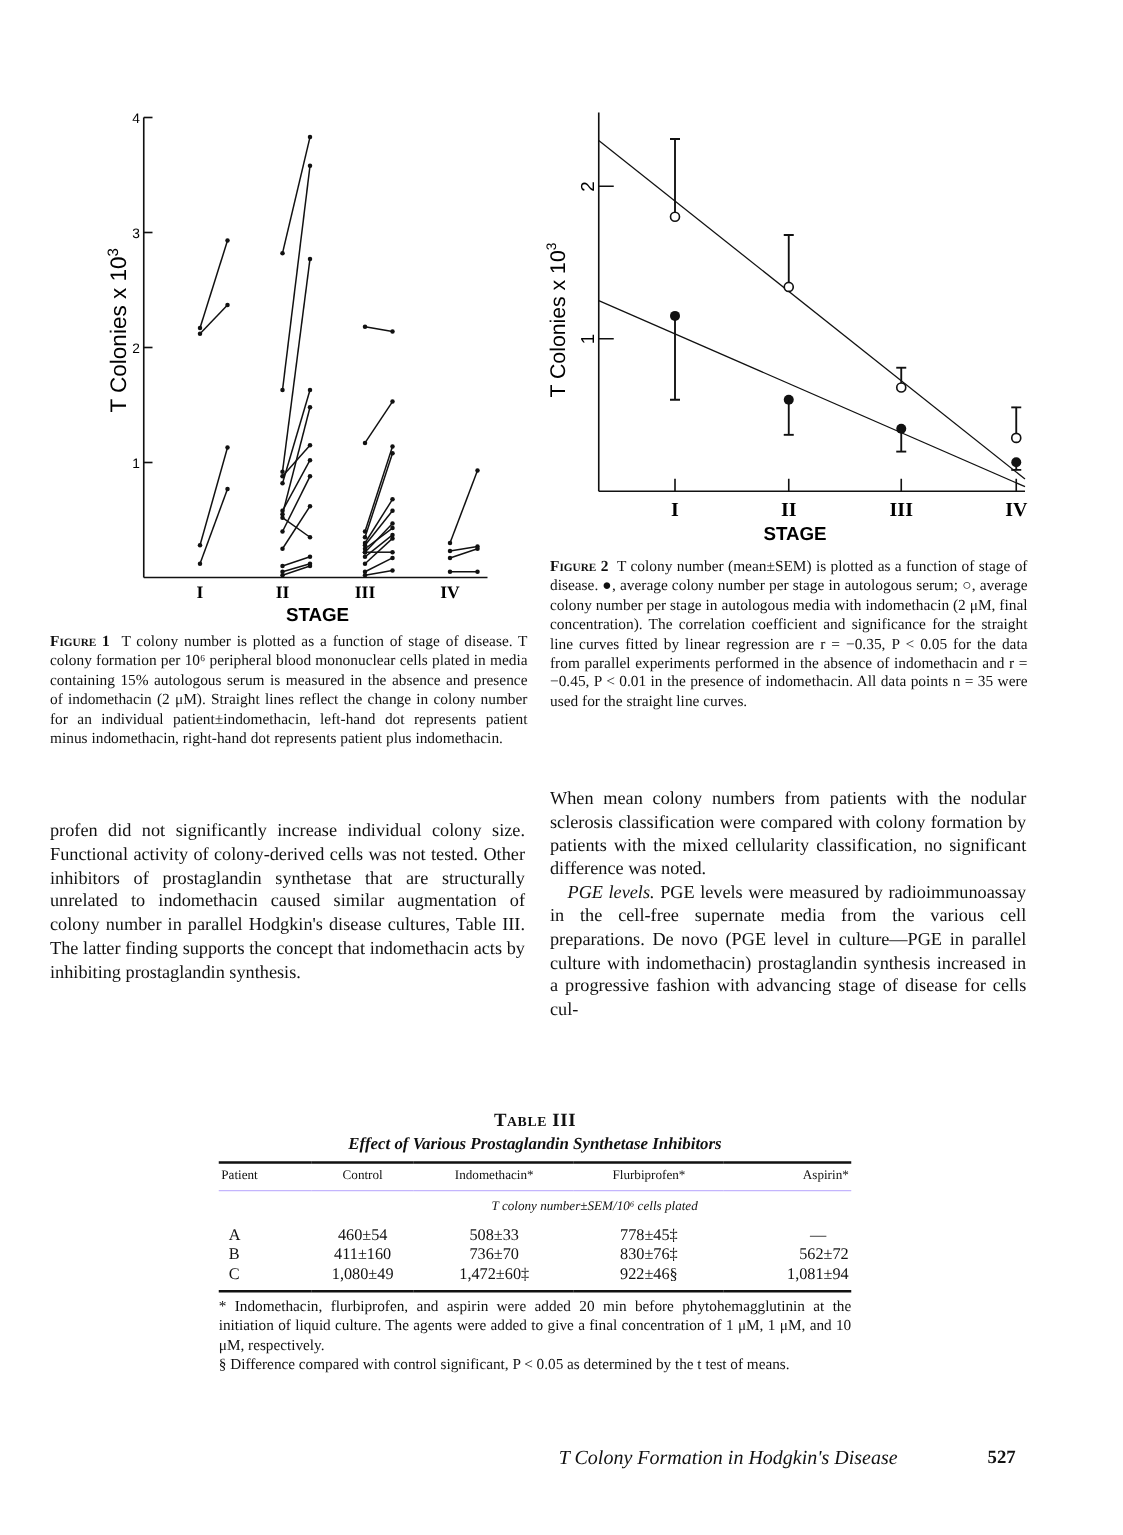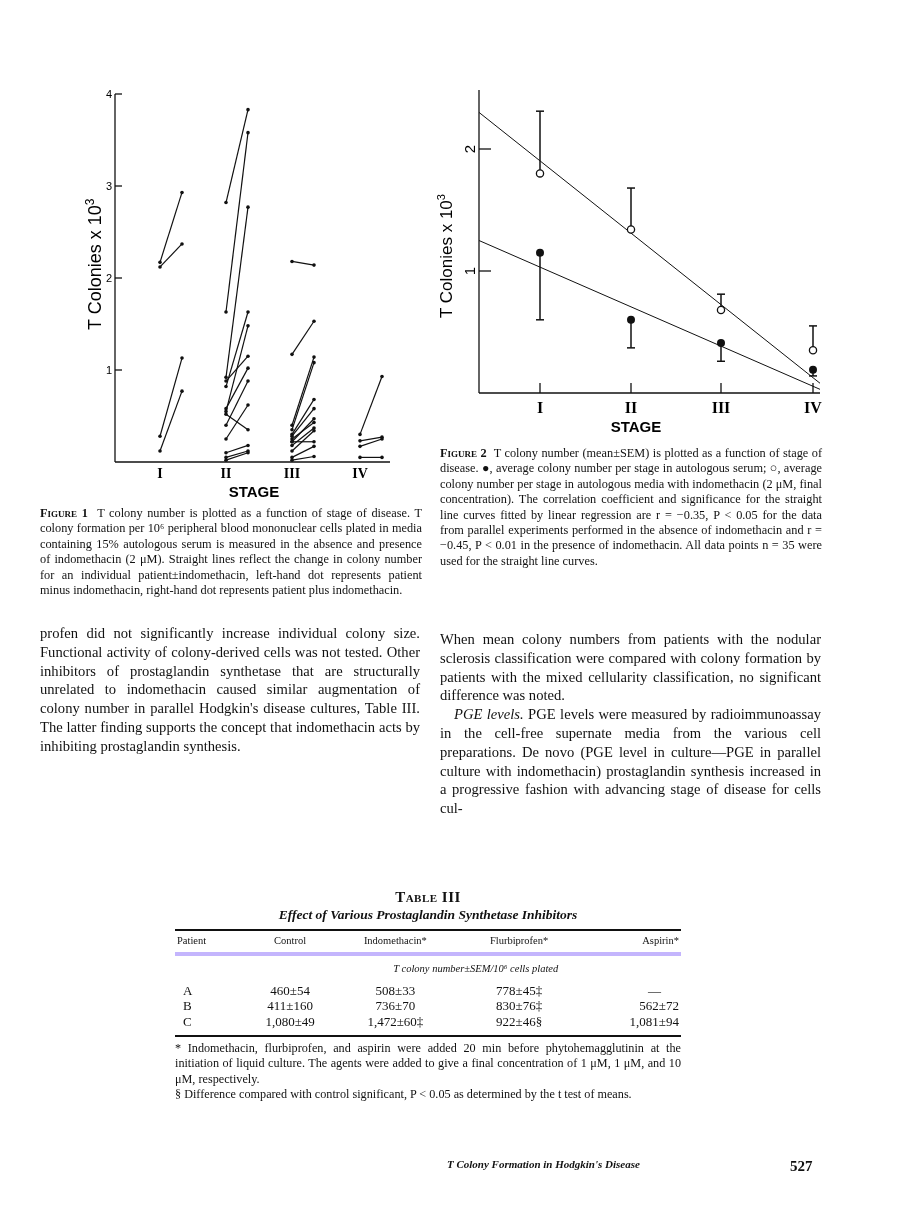--- a/index.html
+++ b/index.html
@@ -12,24 +12,24 @@
   .caption .lab { font-variant:small-caps;margin-top:41px; }
   .body-text { font-size:14.6px; line-height:18.8px; text-align:justify; }
   .body-text p { margin:0; }
   .indent { text-indent:14px; }
   .table-title { text-align:center; font-variant:small-caps; font-size:15px; font-weight:bold; letter-spacing:0.5px; }
   .table-sub { text-align:center; font-style:italic; font-size:13.5px; font-weight:bold; margin-top:1px; }
   table.t3 { border-collapse:collapse; width:100%; font-size:13px; }
   table.t3 th { font-weight:normal; font-size:10.5px; padding:4px 2px 6px; }
   table.t3 td { padding:0 2px; line-height:15.5px; }
   .rule-thick { border-top:2px solid #111; }
-  .rule-thin { border-top:4px solid #c4b5fd; }
+  .rule-thin { border-top:1px solid #c4b5fd; }
   .footnotes { font-size:12.2px; line-height:15.3px; text-align:justify; }
   .footnotes p { margin:0; }
-  .running { font-style:italic; font-size:11px; font-weight:bold; }
+  .running { font-style:italic; font-size:16px; font-weight:normal; }
   .pageno { font-size:15px; font-weight:bold; }
 </style>
 </head>
 <body>
 
 <div class="abs" style="left:40px;top:80px;width:400px;height:420px;">
   <svg id="fig1" width="400" height="420" viewBox="40 80 400 420">
     <g id="fig1-axes">
         <line x1="115" y1="94" x2="115" y2="462" stroke="#111" stroke-width="1.3"></line>
         <line x1="115" y1="462" x2="390" y2="462" stroke="#111" stroke-width="1.3"></line>
@@ -279,21 +279,21 @@
       </g>
     <text x="0" y="0" font-size="17" transform="translate(452,318) rotate(-90)"><tspan>T Colonies x 10</tspan><tspan dy="-7" font-size="11">3</tspan></text>
     <text x="636" y="432" font-size="15" font-weight="bold" text-anchor="middle">STAGE</text>
   </svg>
 </div>
 
 <div class="abs caption" style="left:440px;top:446px;width:382px;">
   <span class="lab" style="font-weight:bold;">Figure 2</span>&nbsp;&nbsp;<span>T colony number (mean±SEM) is plotted as a function of stage of disease. ●, average colony number per stage in autologous serum; ○, average colony number per stage in autologous media with indomethacin (2 μM, final concentration). The correlation coefficient and significance for the straight line curves fitted by linear regression are r = −0.35, P &lt; 0.05 for the data from parallel experiments performed in the absence of indomethacin and r = −0.45, P &lt; 0.01 in the presence of indomethacin. All data points n = 35 were used for the straight line curves.</span>
 </div>
 
-<div class="abs body-text" style="left:40px;top:624px;width:380px;">
+<div class="abs body-text" style="left:40px;top:656px;width:380px;">
   <p>profen did not significantly increase individual colony size. Functional activity of colony-derived cells was not tested. Other inhibitors of prostaglandin synthetase that are structurally unrelated to indomethacin caused similar augmentation of colony number in parallel Hodgkin's disease cultures, Table III. The latter finding supports the concept that indomethacin acts by inhibiting prostaglandin synthesis.</p>
 </div>
 
 <div class="abs body-text" style="left:440px;top:630px;width:381px;">
   <p>When mean colony numbers from patients with the nodular sclerosis classification were compared with colony formation by patients with the mixed cellularity classification, no significant difference was noted.</p>
   <p class="indent"><i>PGE levels.</i><span> PGE levels were measured by radioimmunoassay in the cell-free supernate media from the various cell preparations. De novo (PGE level in culture—PGE in parallel culture with indomethacin) prostaglandin synthesis increased in a progressive fashion with advancing stage of disease for cells cul-</span></p>
 </div>
 
 <div class="abs" style="left:175px;top:889px;width:506px;">
   <div class="table-title">Table III</div>

